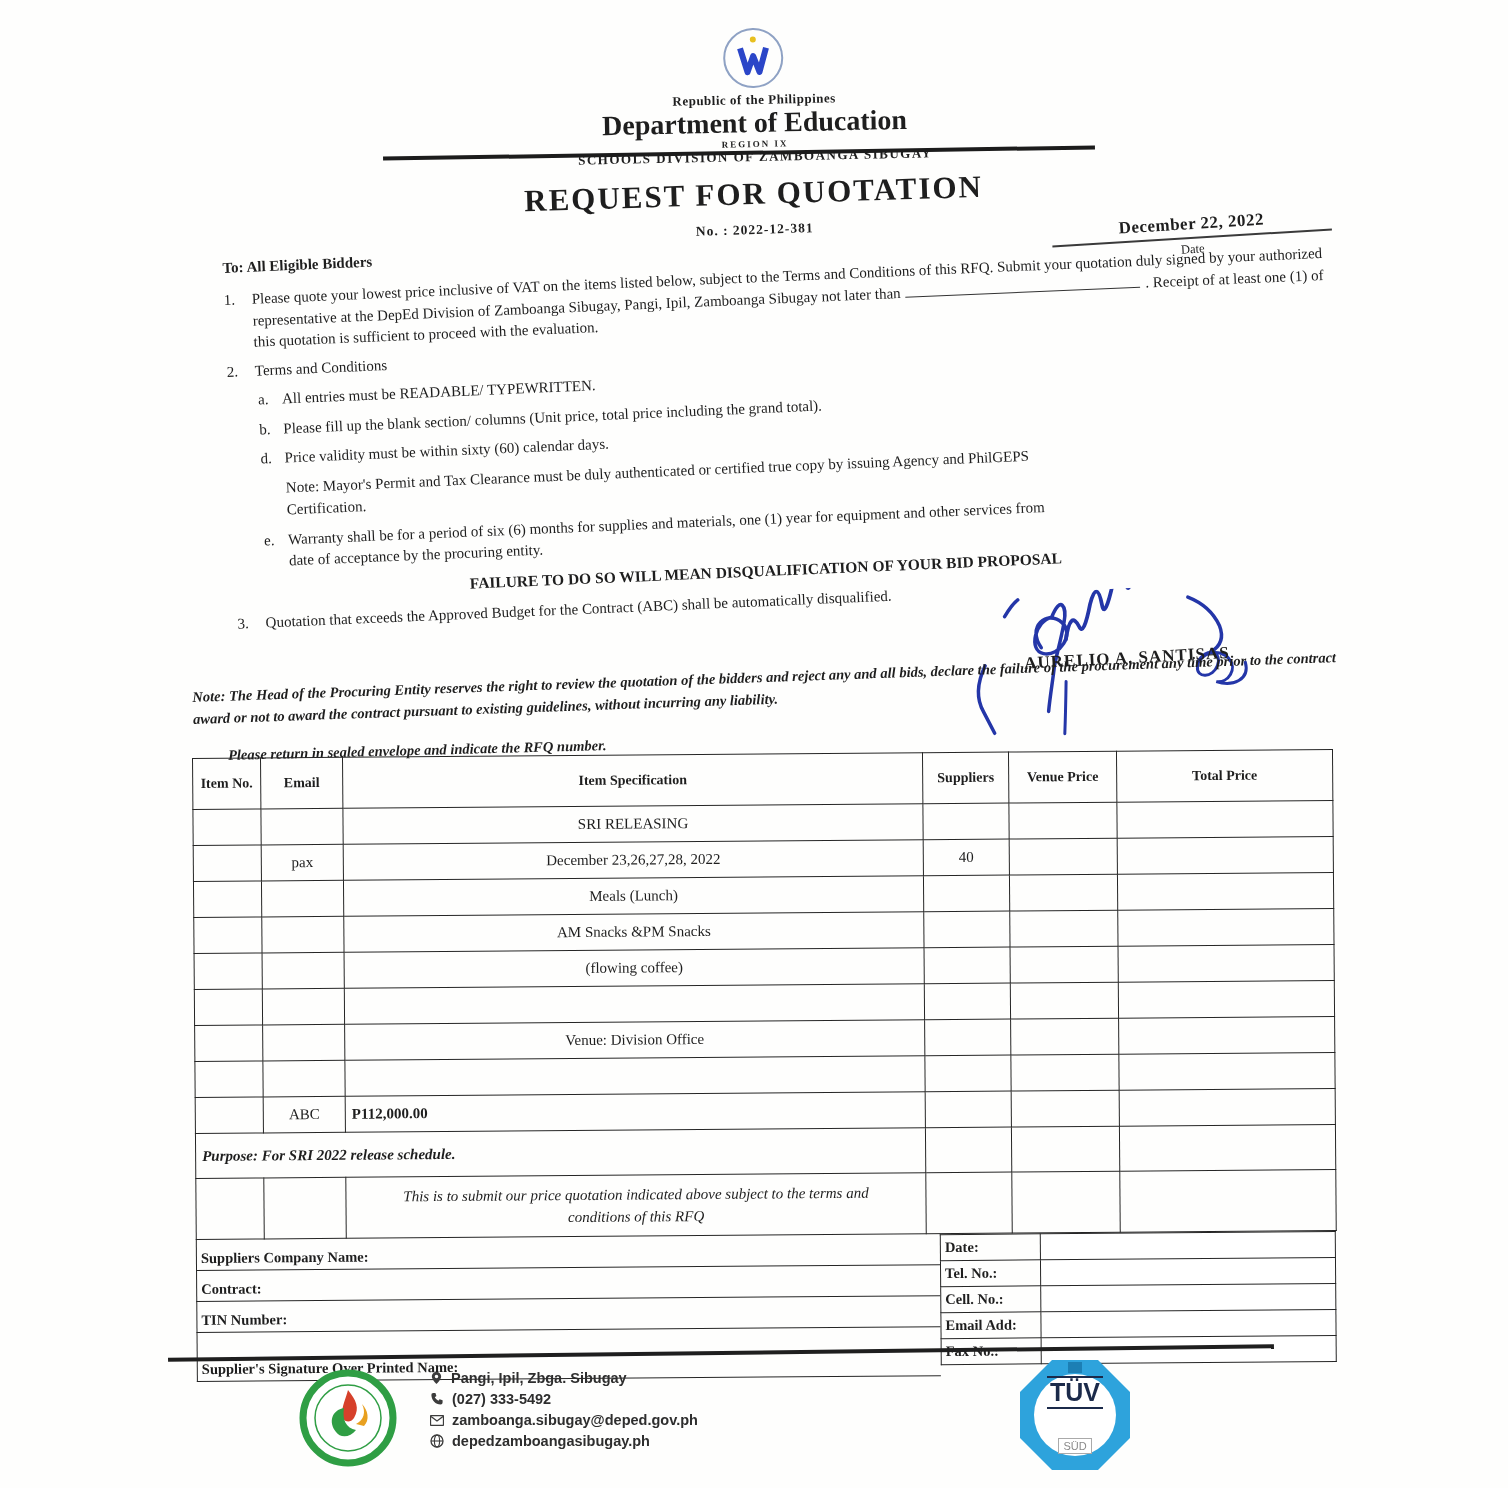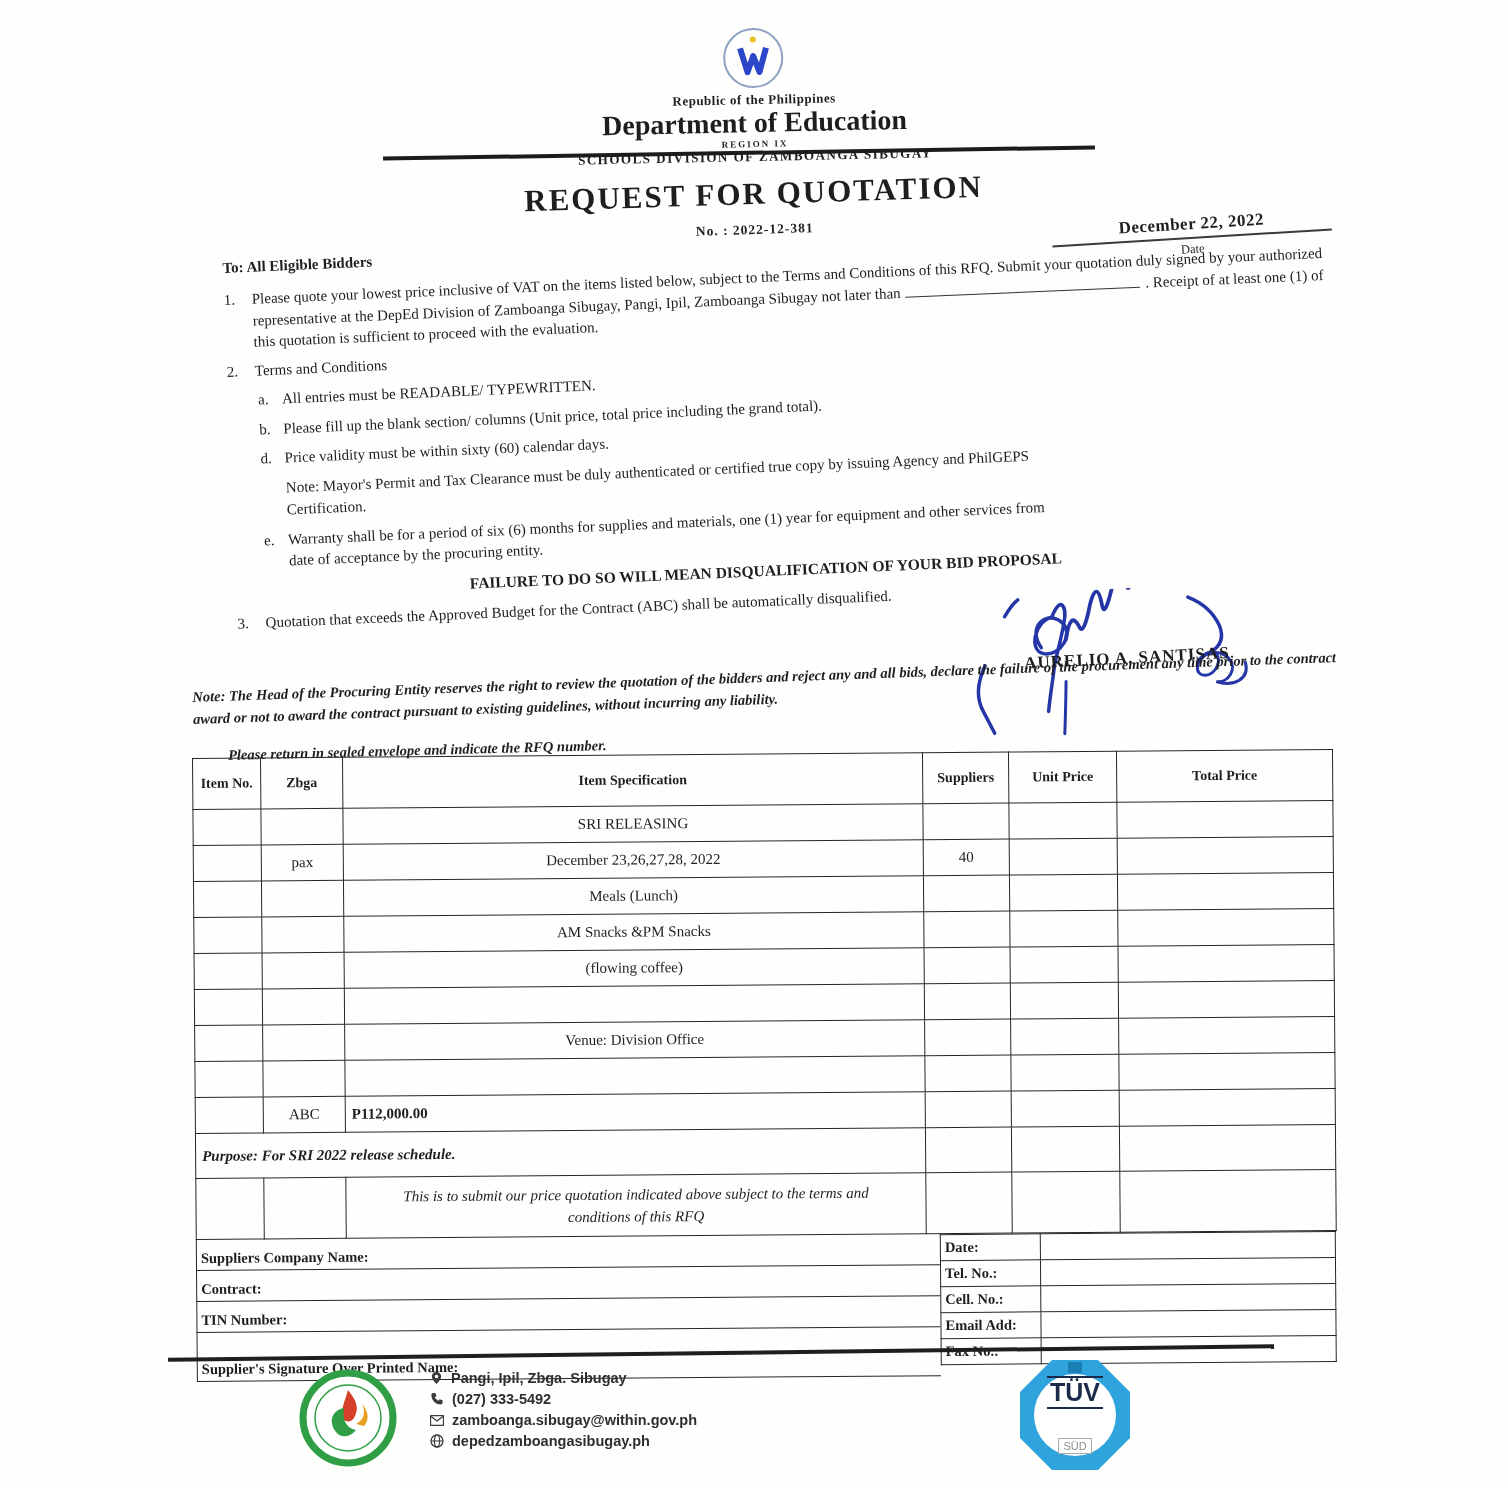--- a/index.html
+++ b/index.html
@@ -200,24 +200,24 @@
         <col style="width:68px">
           <col style="width:82px">
           <col style="width:580px">
         <col style="width:86px">
           <col style="width:108px">
           <col style="width:216px">
       </colgroup>
       <thead>
         <tr>
           <th>Item No.</th>
-          <th>Zbga</th>
+          <th>Email</th>
           <th>Item Specification</th>
           <th>Suppliers</th>
-          <th>Unit Price</th>
+          <th>Venue Price</th>
           <th>Total Price</th>
         </tr>
       </thead>
       <tbody>
         <tr>
           <td></td>
             <td class="unit-cell"></td>
           <td>SRI RELEASING</td>
             <td class="qty-cell"></td>
           <td></td>
@@ -373,21 +373,21 @@
         <svg width="14" height="14" viewBox="0 0 14 14">
           <path d="M3 1 L5.4 1 L6.4 4 L4.8 5.2 a8.3 8.3 0 0 0 3.6 3.6 L9.6 7.2 L12.6 8.2 L12.6 10.6 A2 2 0 0 1 10.6 12.6 C5.4 12.1 1.9 8.6 1.4 3.4 A2 2 0 0 1 3 1z" fill="#3c3c3c"></path>
         </svg>
         <span>(027) 333-5492</span>
       </div>
       <div class="c-line">
         <svg width="14" height="11" viewBox="0 0 14 11">
           <rect x="0.5" y="0.5" width="13" height="10" rx="1" fill="none" stroke="#3c3c3c" stroke-width="1.3"></rect>
           <path d="M1 1.5 L7 6 L13 1.5" fill="none" stroke="#3c3c3c" stroke-width="1.3"></path>
         </svg>
-        <span>zamboanga.sibugay@within.gov.ph</span>
+        <span>zamboanga.sibugay@deped.gov.ph</span>
       </div>
       <div class="c-line">
         <svg width="14" height="14" viewBox="0 0 14 14">
           <circle cx="7" cy="7" r="6" fill="none" stroke="#3c3c3c" stroke-width="1.3"></circle>
           <ellipse cx="7" cy="7" rx="2.6" ry="6" fill="none" stroke="#3c3c3c" stroke-width="1.1"></ellipse>
           <path d="M1 7 L13 7" stroke="#3c3c3c" stroke-width="1.1"></path>
         </svg>
         <span>depedzamboangasibugay.ph</span>
       </div>
     </div>

